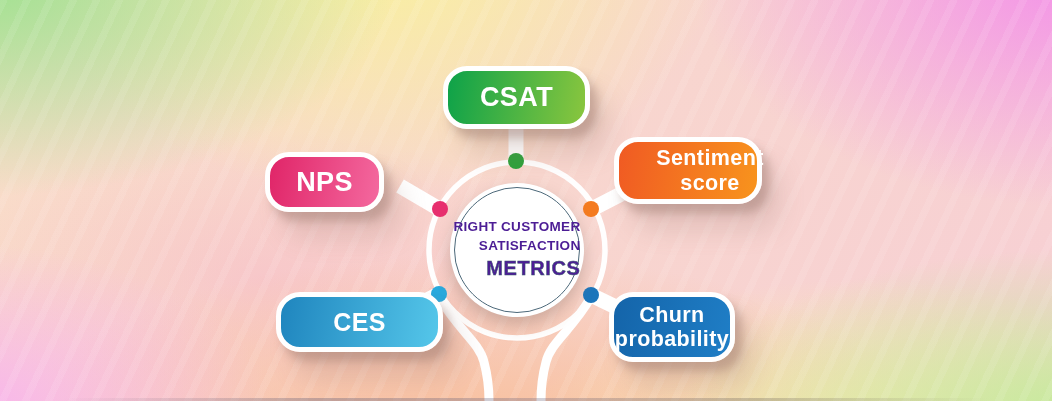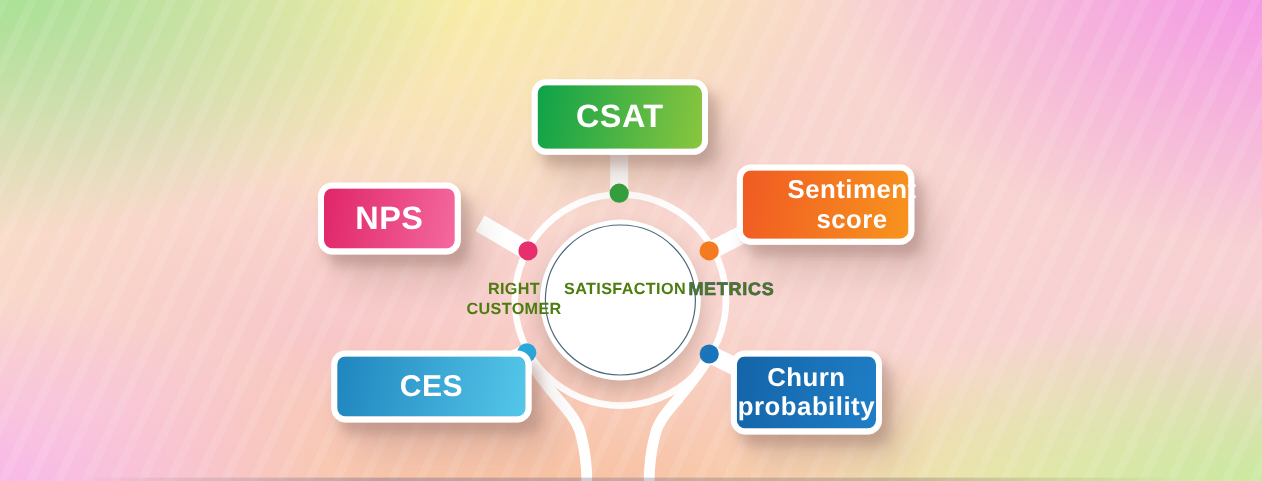--- a/index.html
+++ b/index.html
@@ -40,29 +40,29 @@
     position:absolute;left:450px;top:183px;width:134px;height:134px;
     background:#ffffff;border-radius:50%;
     box-shadow:0 8px 16px rgba(158,128,118,0.45);
     display:flex;align-items:center;justify-content:center;
   }
   .hub-inner{
     position:absolute;inset:4px;border:1.5px solid #4c6879;border-radius:50%;
     pointer-events:none;
   }
   .hub-text{
-    position:relative;display:flex;flex-direction:row;align-items:flex-start;
-    gap:2px;color:#4d7c0f;font-weight:700;text-align:center;
+    position:relative;display:flex;flex-direction:column;align-items:flex-end;
+    gap:2px;color:#4c1d95;font-weight:700;text-align:center;
   }
   .hub-line{font-size:13.5px;letter-spacing:0.3px;line-height:1.25;}
-  .hub-line.heavy{font-size:15px;-webkit-text-stroke:0.5px #3b5a6d;letter-spacing:0.6px;}
+  .hub-line.heavy{font-size:20px;-webkit-text-stroke:0.5px #3b5a6d;letter-spacing:0.6px;}
 
   .node{
     position:absolute;display:flex;flex-direction:column;align-items:center;justify-content:center;
-    box-sizing:border-box;border:5px solid #ffffff;border-radius:12px;
+    box-sizing:border-box;border:5px solid #ffffff;border-radius:24px;
     color:#ffffff;font-weight:700;text-align:center;
     box-shadow:7px 9px 10px rgba(150,115,105,0.42), 18px 26px 26px rgba(150,115,105,0.20);
     letter-spacing:0.4px;
   }
   .node .line{display:block;line-height:1.12;}
   .node-csat{left:443px;top:66px;width:147px;height:63px;font-size:27px;}
   .node-nps{left:265px;top:152px;width:119px;height:60px;font-size:27px;}
   .node-sentiment{left:614px;top:137px;width:148px;height:67px;font-size:21.5px;}
   .node-ces{left:276px;top:292px;width:167px;height:60px;font-size:25px;}
   .node-churn{left:609px;top:292px;width:126px;height:70px;font-size:21.5px;}

